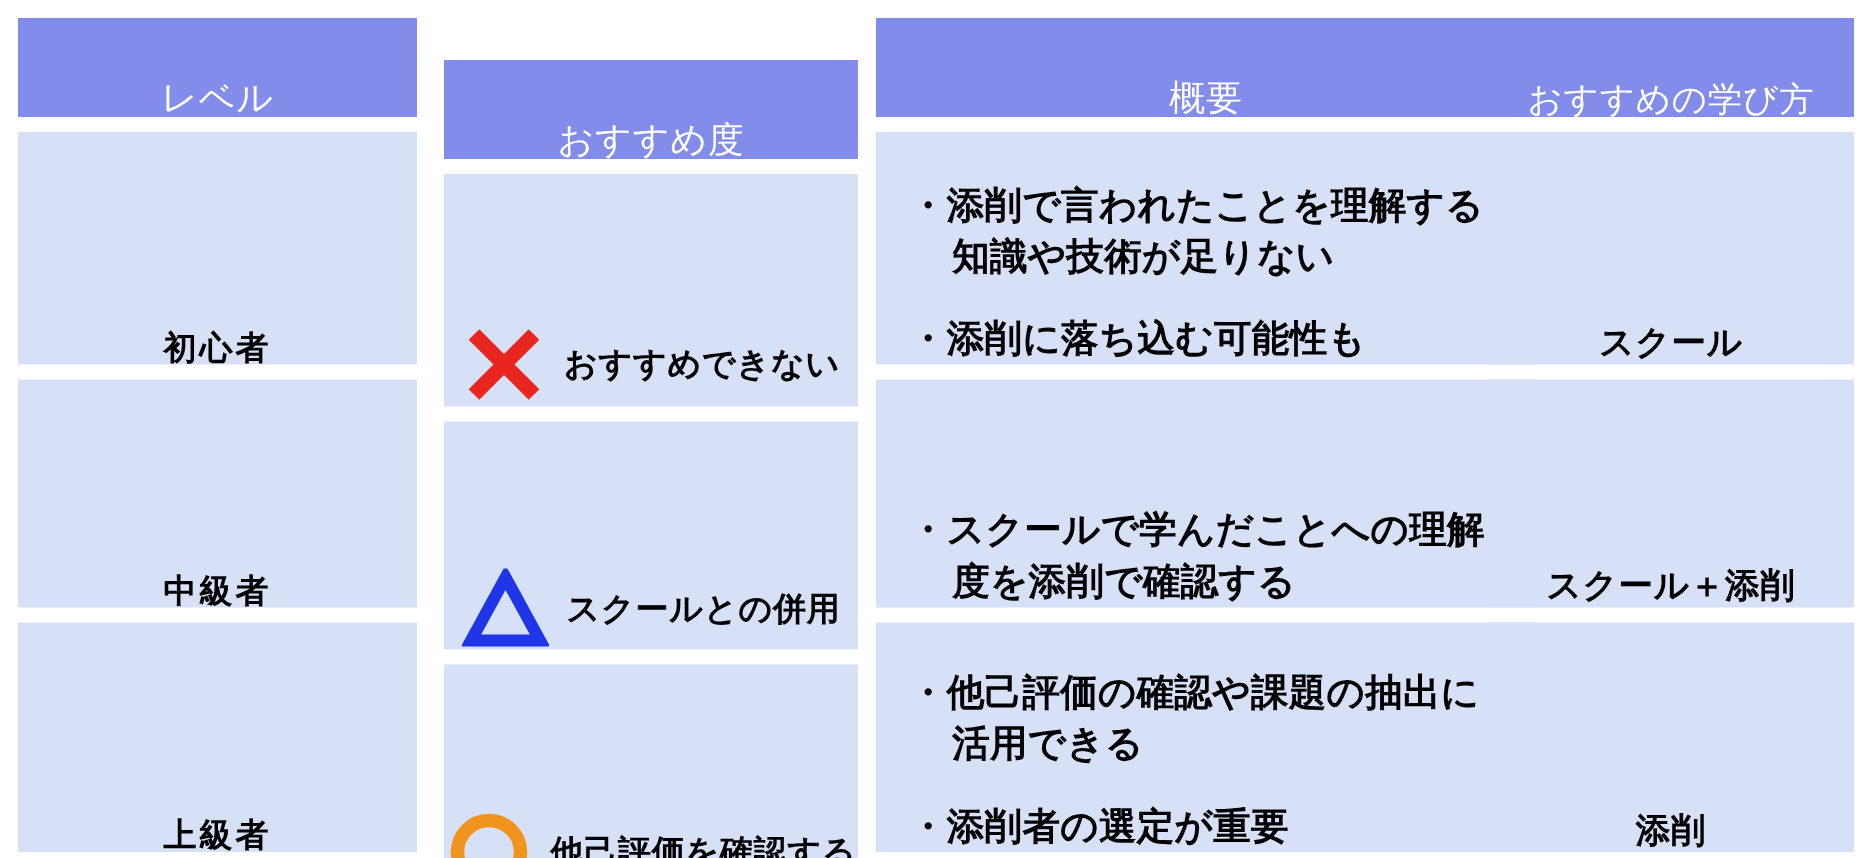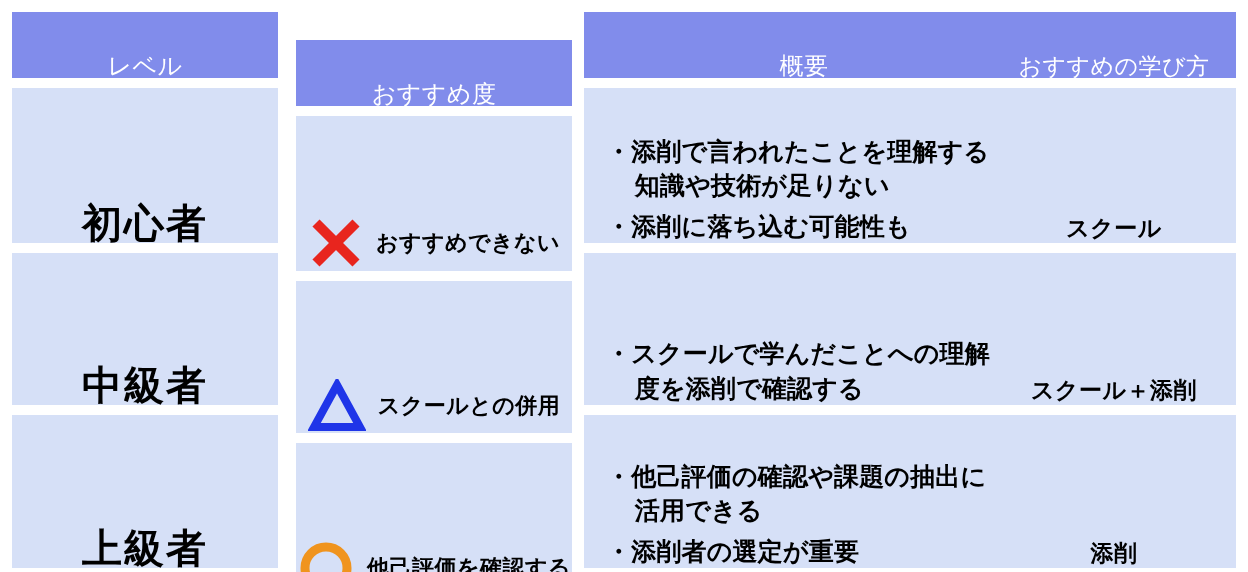--- a/index.html
+++ b/index.html
@@ -41,21 +41,21 @@
     white-space: nowrap;
   }
   .header-cell.narrow .htext { font-size: 23px; }
 
   
   .body-cell {
     background: #d6e0f7;
   }
 
   .level-text {
-    font-size: 40px;
+    font-size: 22px;
     font-weight: bold;
     letter-spacing: 2px;
     line-height: 1;
   }
 
   .rec-wrap {
     display: flex;
     flex-direction: row;
     align-items: center;
     justify-content: center;
@@ -72,21 +72,21 @@
     white-space: nowrap;
     line-height: 1.1;
   }
 
   .summary-list {
     width: 100%;
     padding: 0 20px 0 22px;
     display: flex;
     flex-direction: column;
     justify-content: center;
-    gap: 6px;
+    gap: 20px;
   }
   .summary-item {
     font-size: 25px;
     font-weight: bold;
     line-height: 1.38;
     text-indent: -1.15em;
     padding-left: 1.15em;
     letter-spacing: 0.2px;
   }
 

